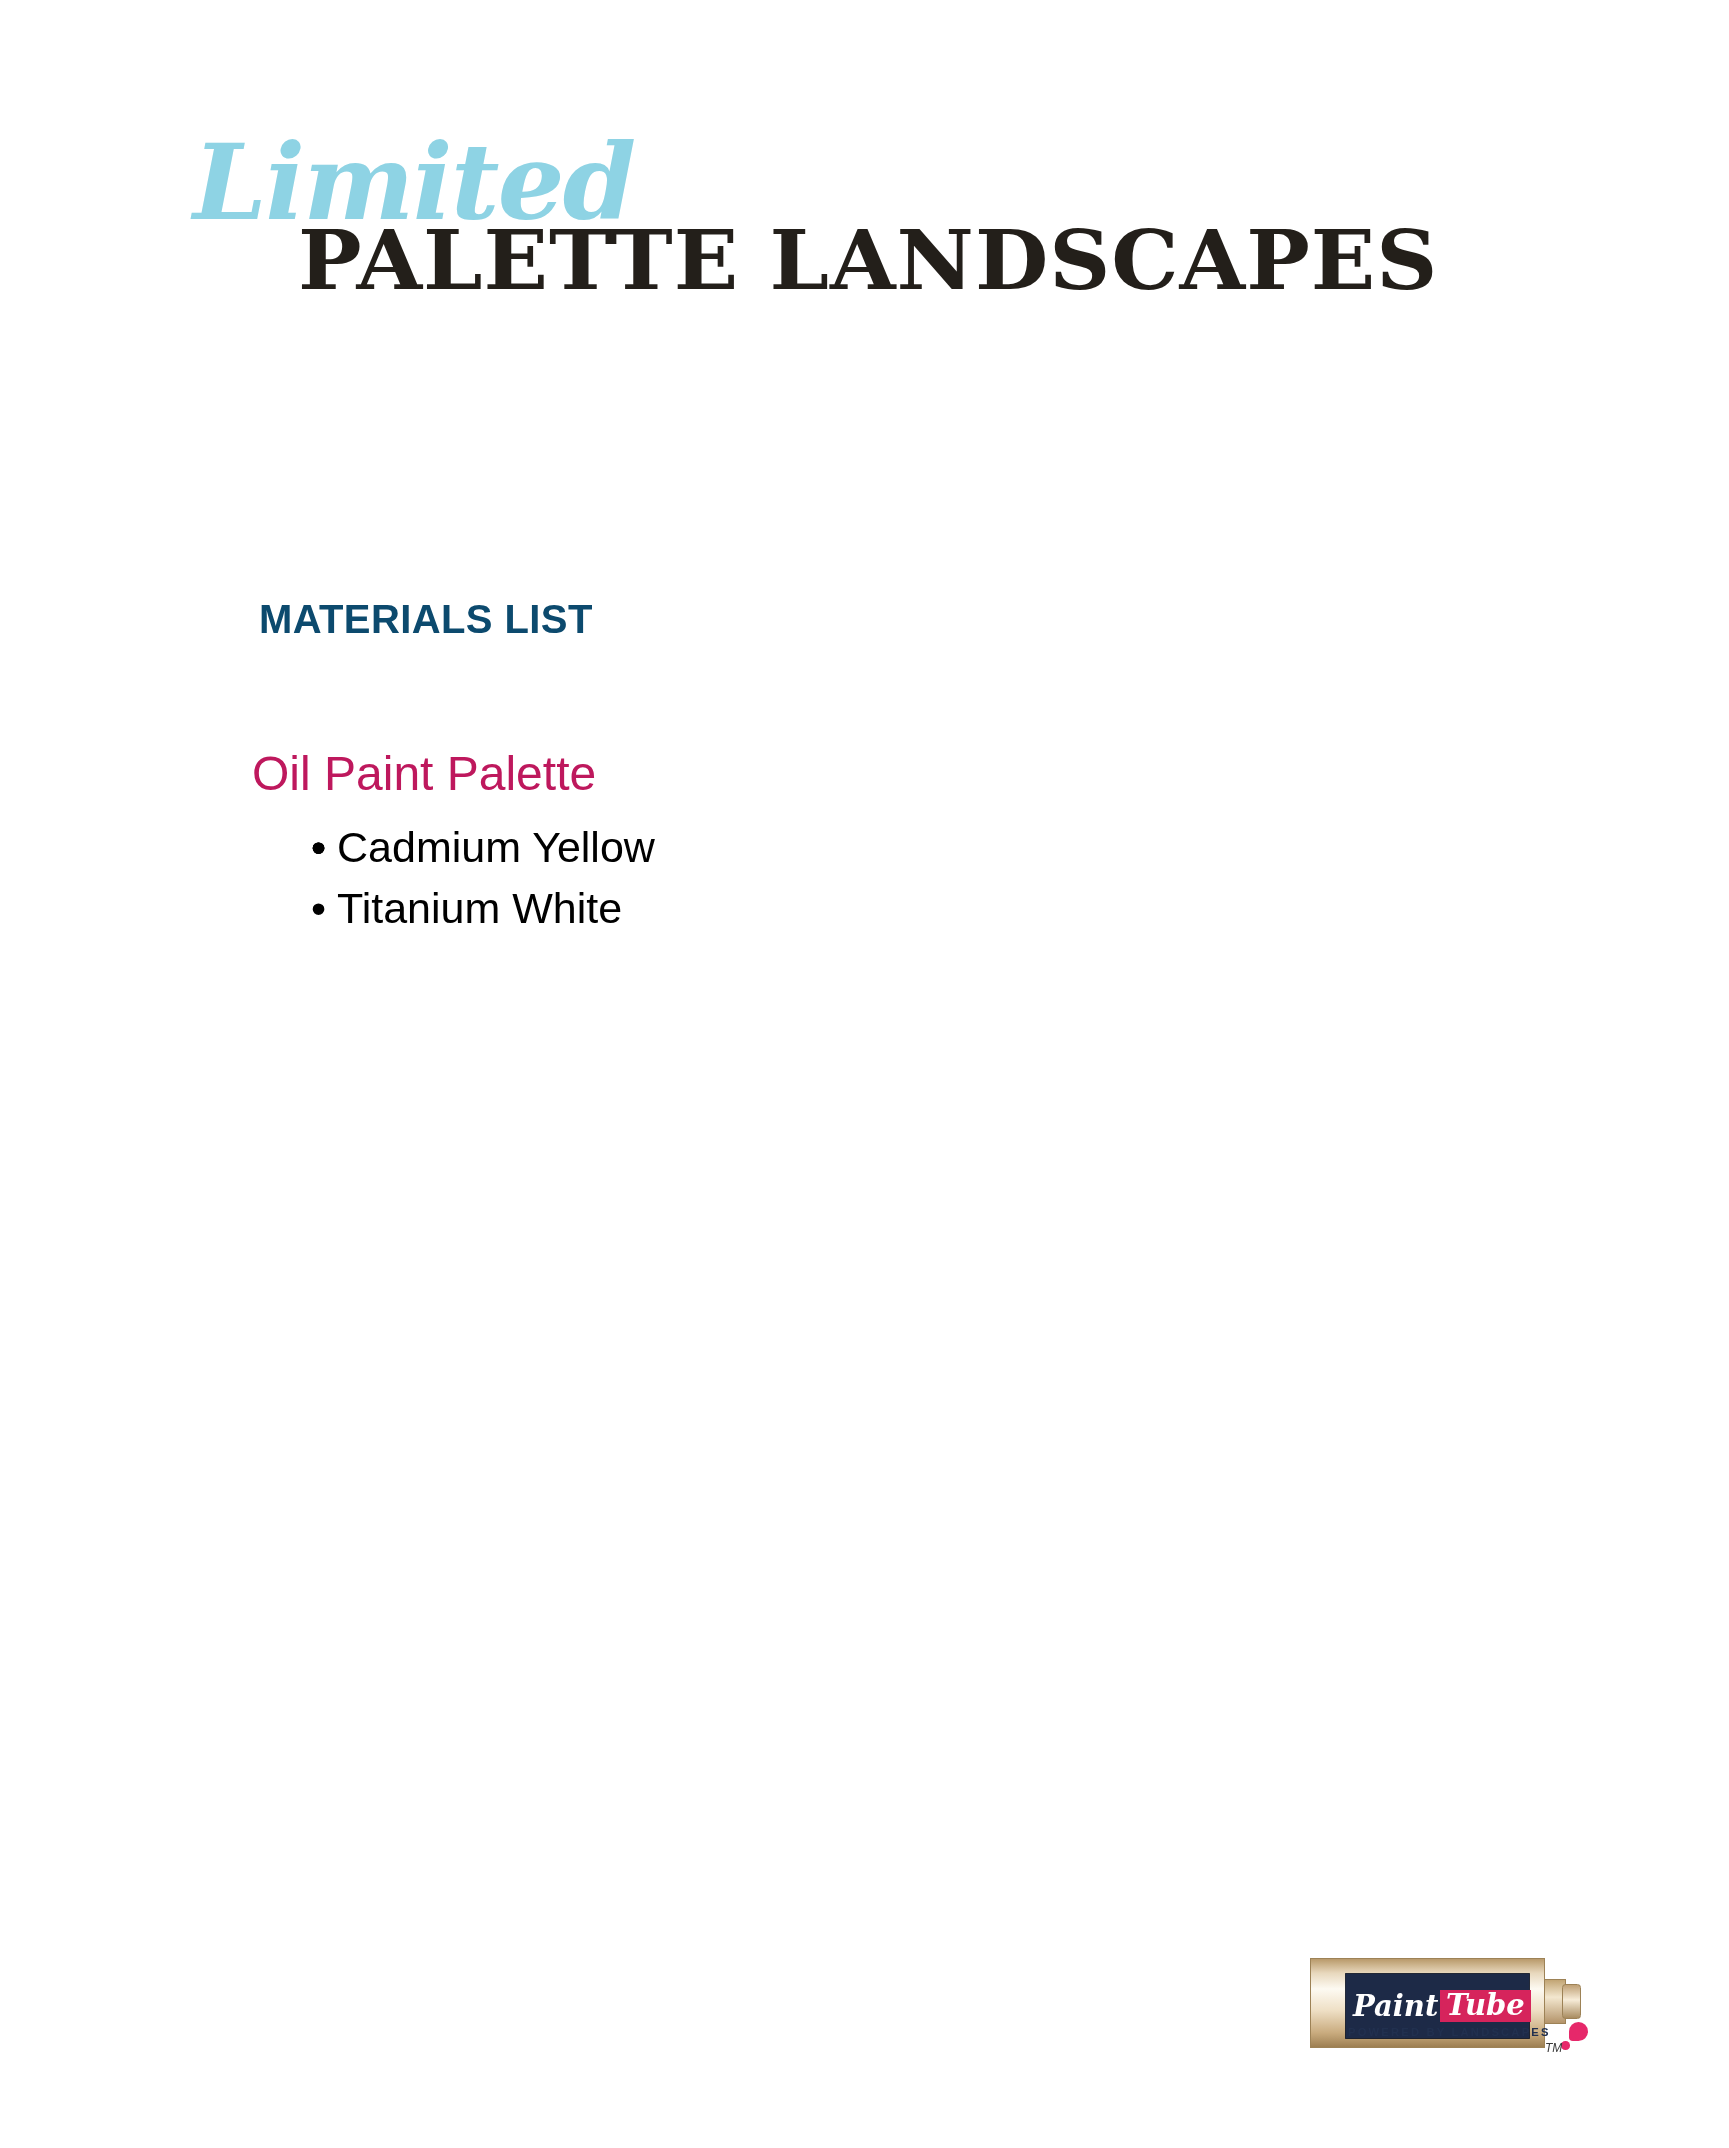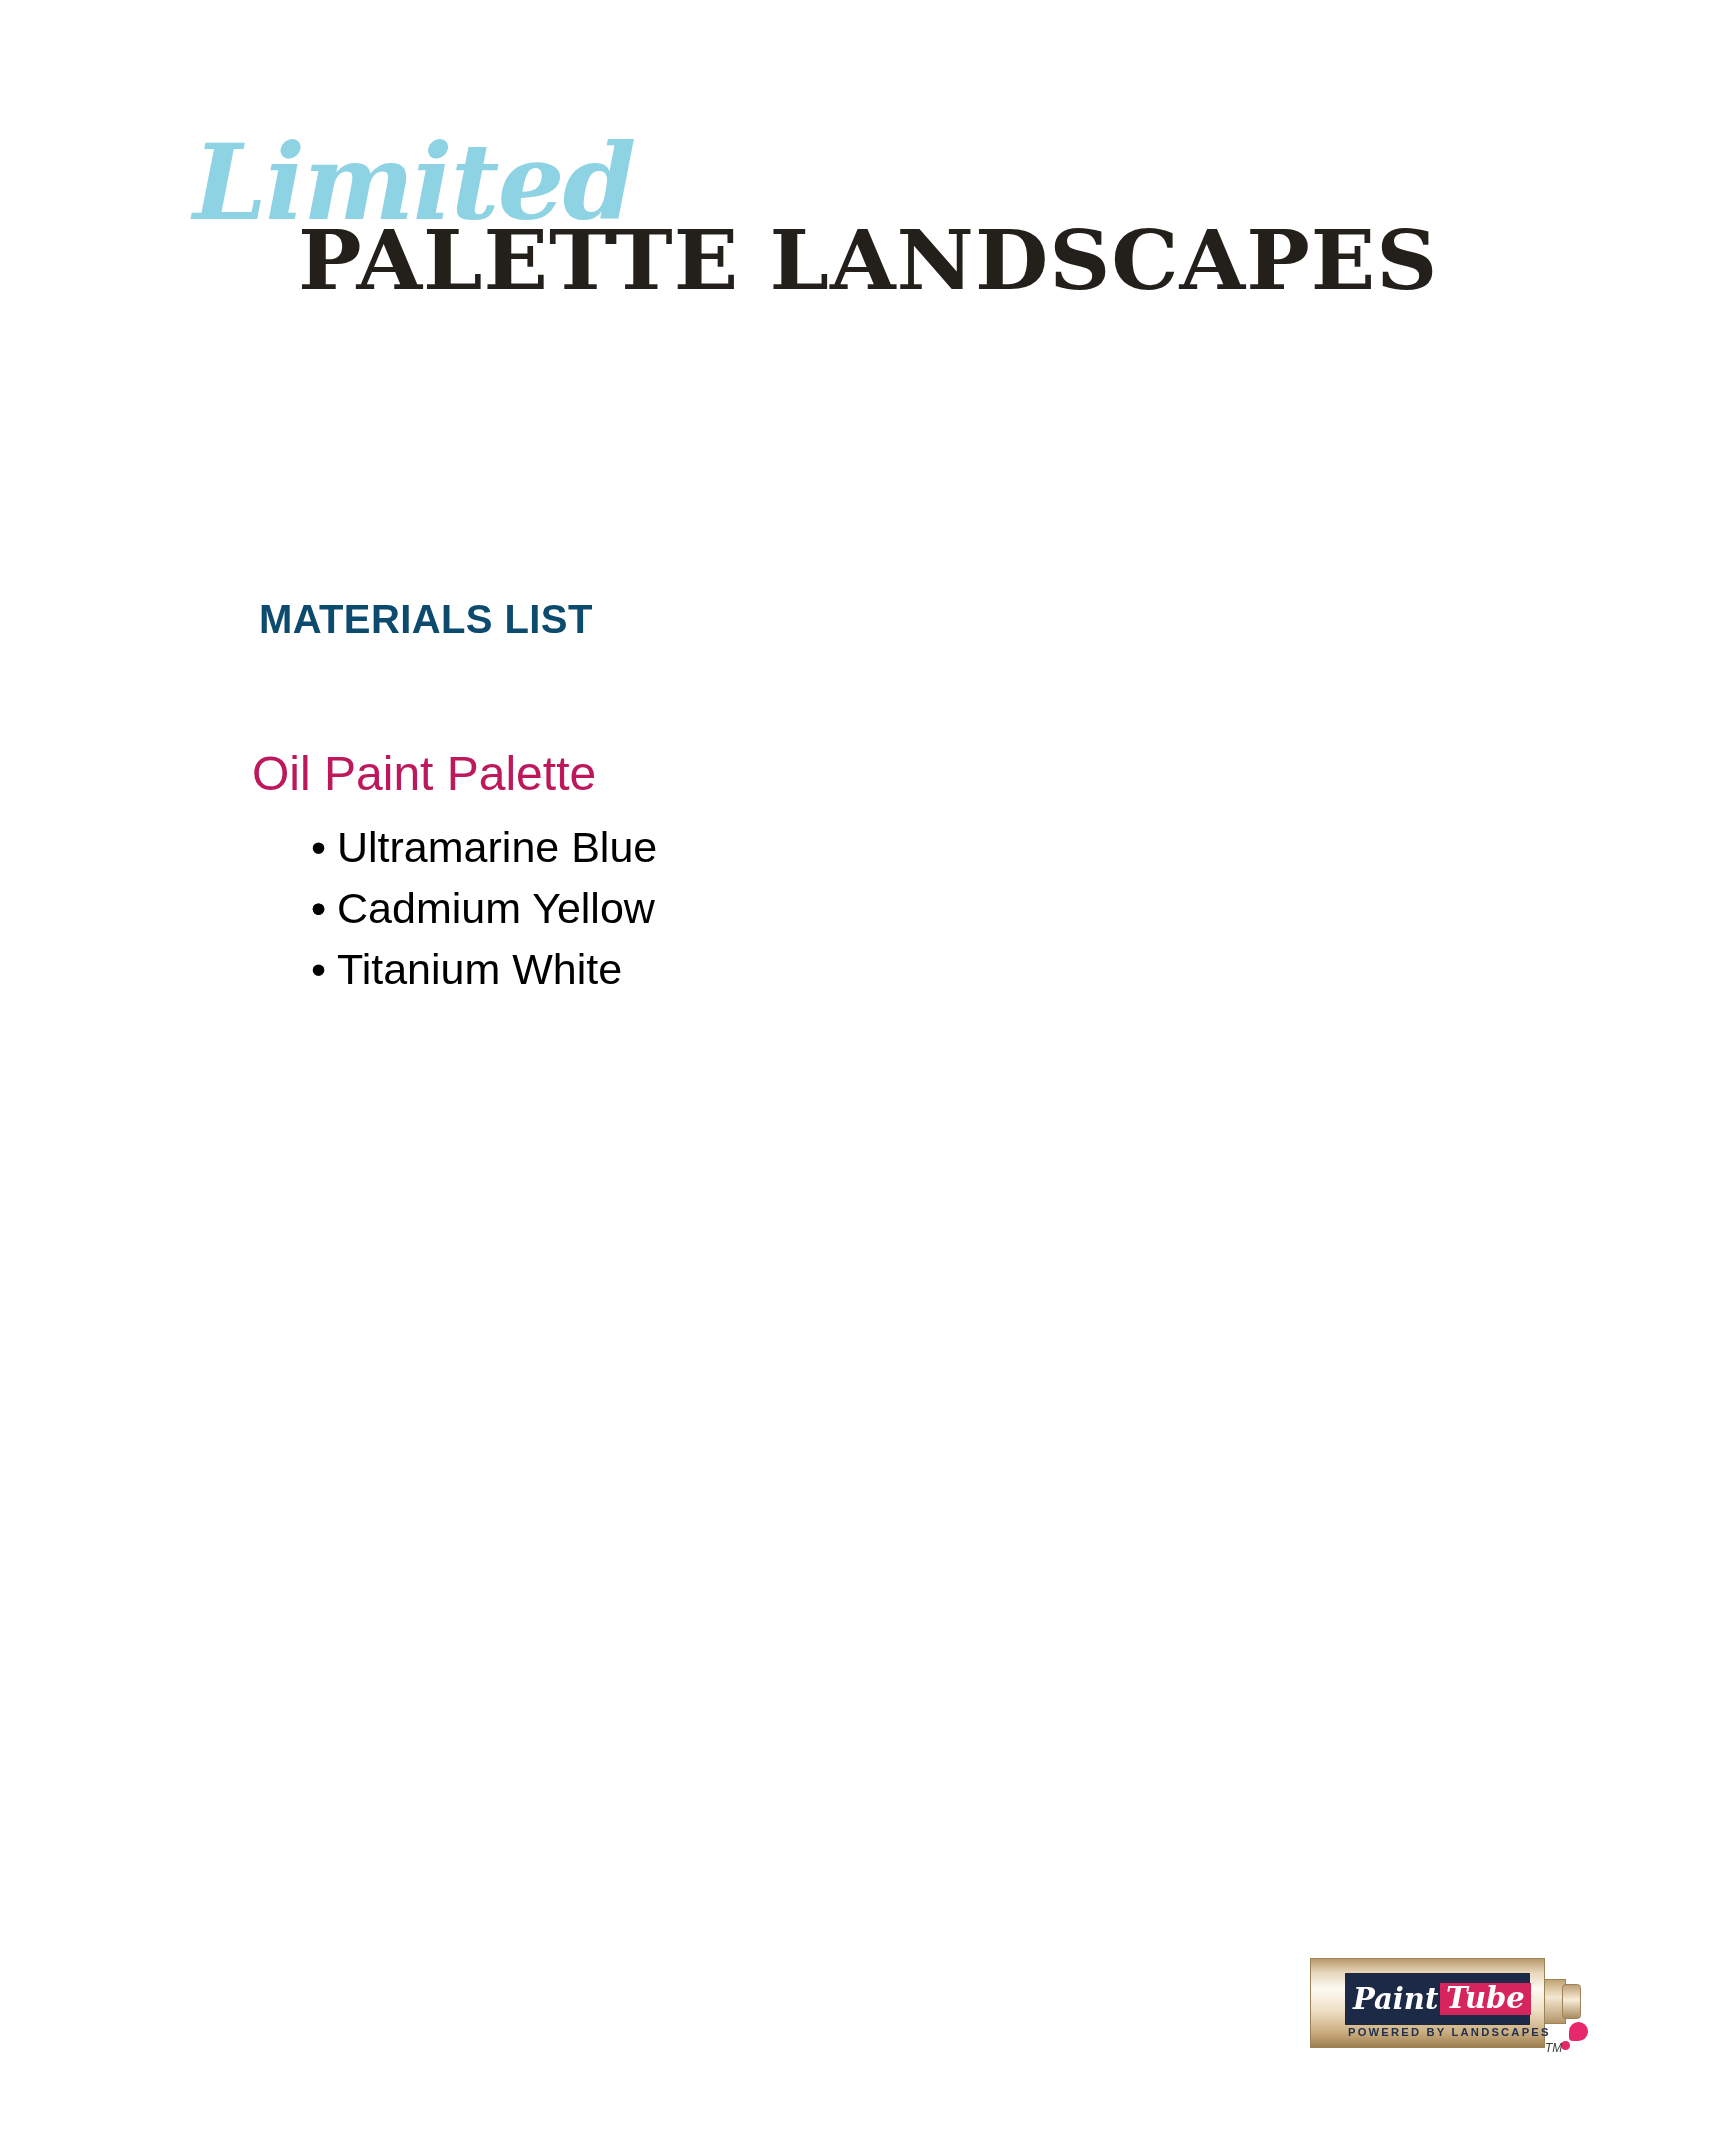--- a/index.html
+++ b/index.html
@@ -115,21 +115,21 @@
     height: 88px;
     background: linear-gradient(to bottom,
         #b99a6b 0%, #e8d8bd 16%, #fdfaf2 34%, #efe0c6 58%, #c9ab7e 84%, #9d7f52 100%);
     border: 1.7px solid #9d8256;
   }
   .tube-label {
     position: absolute;
     left: 36px;
     top: 28px;
     width: 183px;
-    height: 50px;
+    height: 64px;
     background: #1d2a47;
     display: flex;
     align-items: center;
     justify-content: flex-start;
     box-shadow: 0 0 0 0.9px #0d1526;
   }
   .label-paint {
     font-family: "DejaVu Serif", serif;
     font-weight: 700;
     font-style: italic;
@@ -216,21 +216,20 @@
 </div>
 
 <div class="content">
   <div class="materials-title">MATERIALS LIST</div>
 
   <div class="section-heading">Oil Paint Palette</div>
 
   <ul class="bullet-list">
     <li>
       <span class="bullet-dot">•</span>
-      <span>Ultramarine Blue</span>
     </li>
     <li>
       <span class="bullet-dot">•</span>
     </li>
     <li>
       <span class="bullet-dot">•</span>
       <span>Cadmium Yellow</span>
     </li>
     <li>
       <span class="bullet-dot">•</span>

